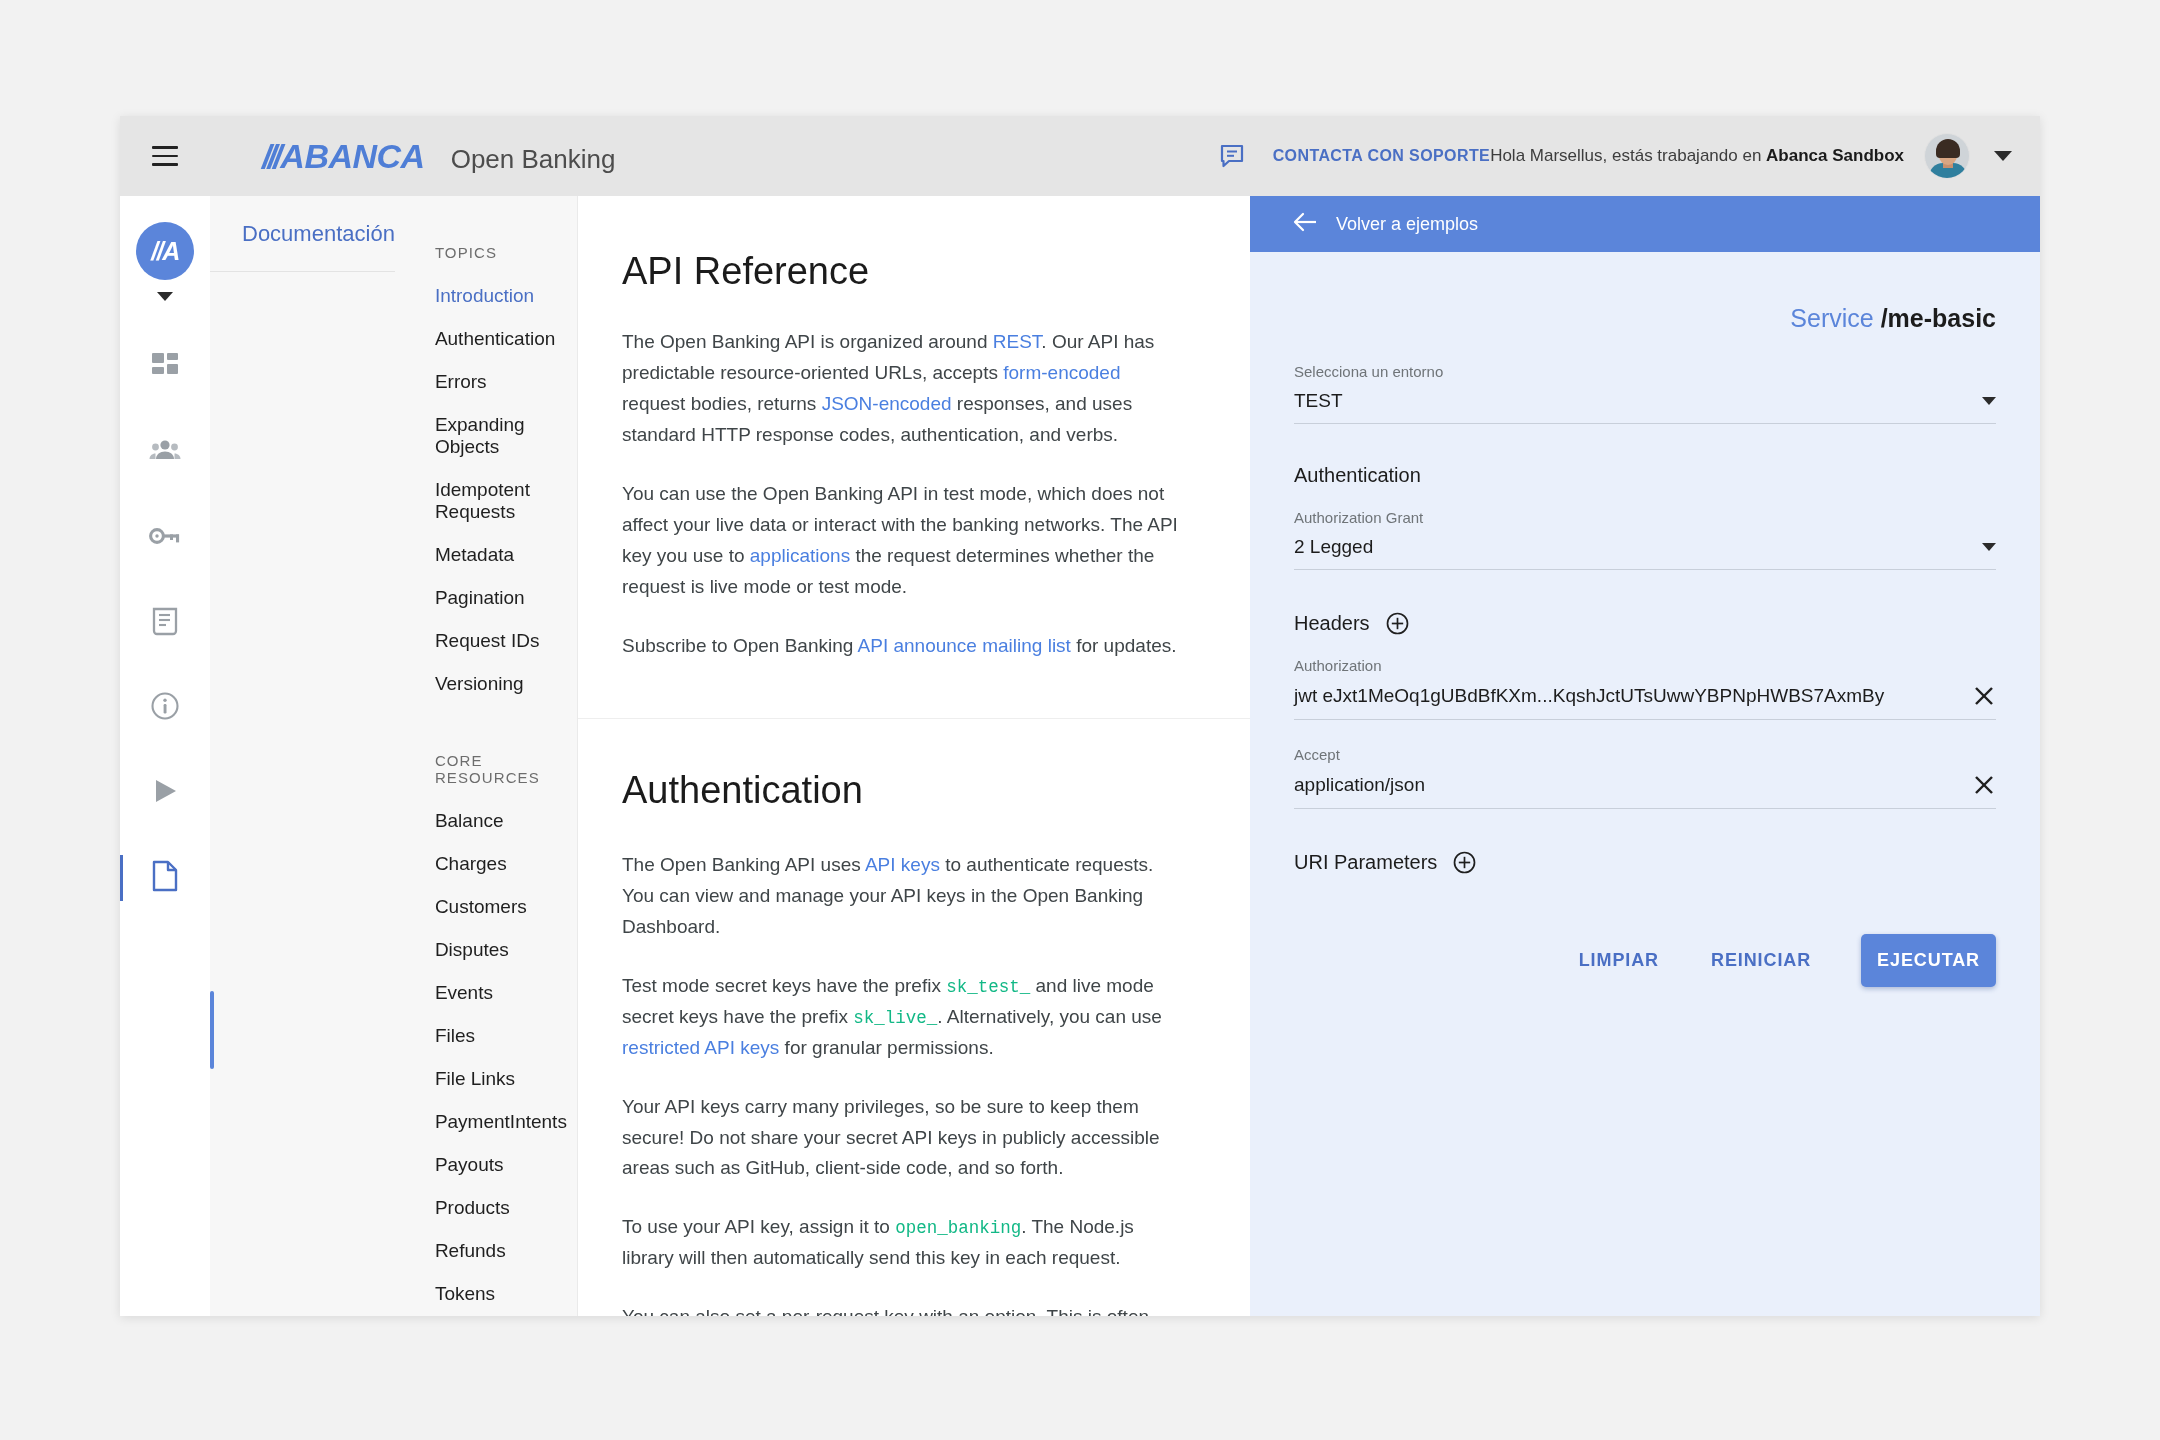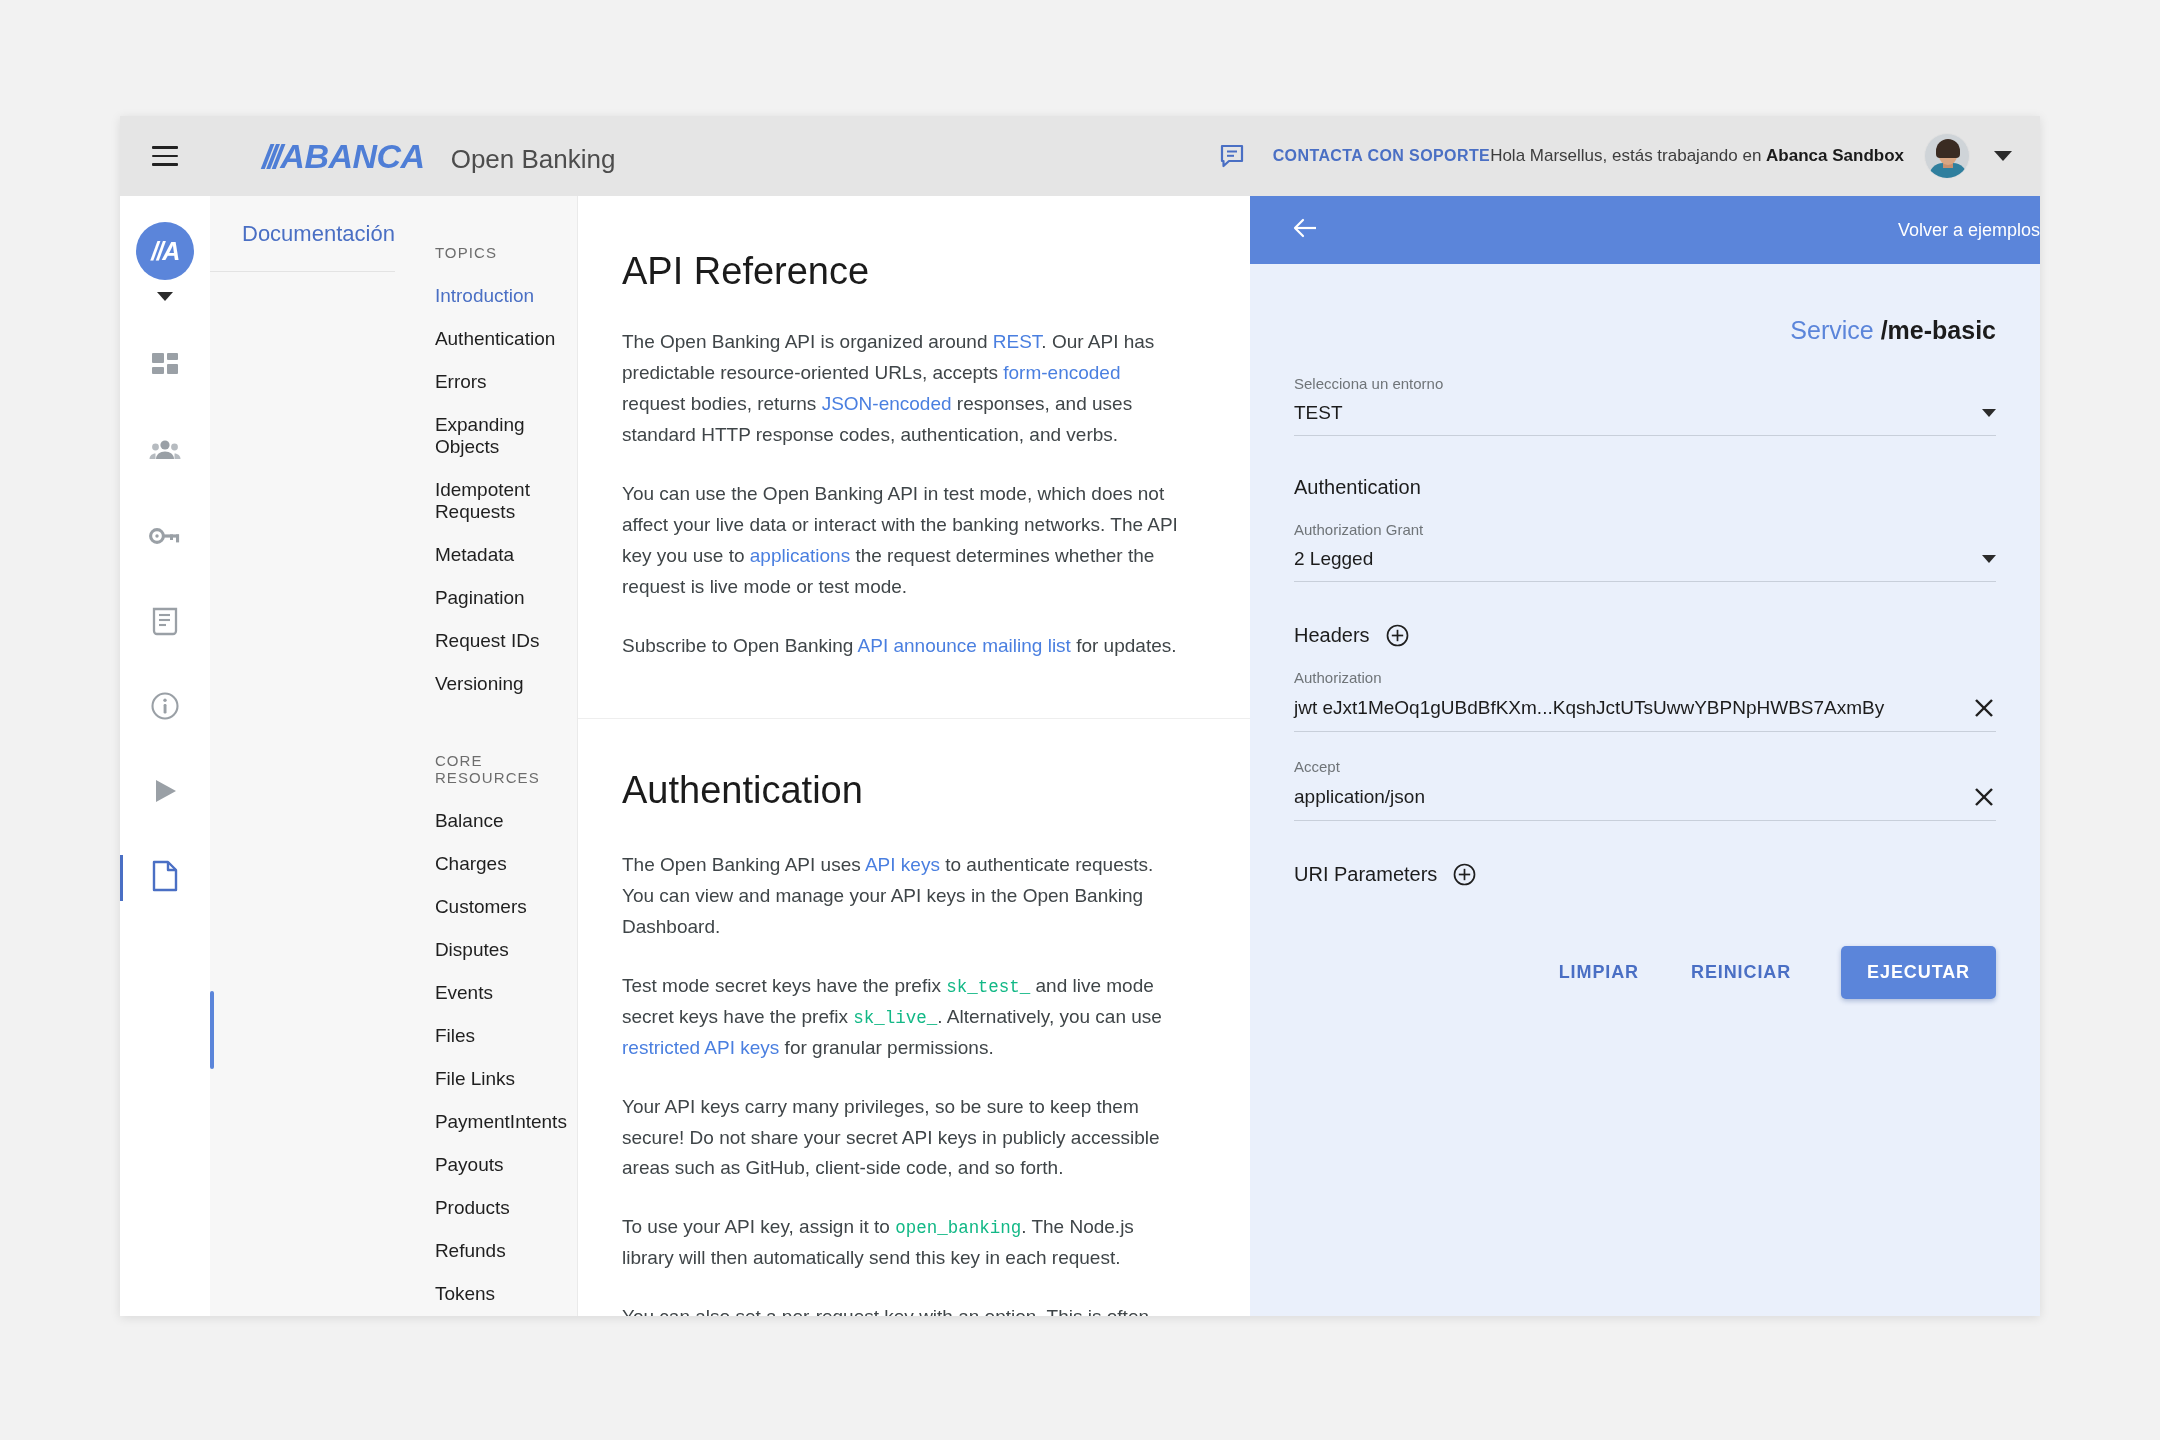--- a/index.html
+++ b/index.html
@@ -165,25 +165,24 @@
   }
 
   
   .console {
     flex: 0 0 790px;
     background: #eaf0fb;
     display: flex; flex-direction: column;
     position: relative;
   }
   .console-head {
-    height: 68px; background: #5b85da;
+    height: 56px; background: #5b85da;
     display: flex; align-items: center; gap: 18px;
     padding-left: 42px;
     cursor: pointer;
-    justify-content: space-between;
   }
   .console-head .label { color: #ffffff; font-size: 18px; }
   .console-body { padding: 52px 44px 0 44px; }
 
   .service-line { font-size: 25px; margin-bottom: 30px; text-align: right; }
   .service-line .svc { color: #5b85da; }
   .service-line .path { color: #1c1c1c; font-weight: bold; }
 
   .field { margin-bottom: 26px; position: relative; }
   .field-label { font-size: 15px; color: #6f7478; margin-bottom: 10px; }
@@ -210,21 +209,21 @@
     gap: 0; padding: 38px 44px 0 0;
   }
   .btn-text {
     color: #4a6fc4; font-size: 18px; font-weight: bold; letter-spacing: 0.9px;
     padding: 14px 26px; cursor: pointer; background: none; border: none;
     font-family: "Liberation Sans", sans-serif;
   }
   .btn-primary {
     background: #5b85da; color: #ffffff;
     font-size: 18px; font-weight: bold; letter-spacing: 0.9px;
-    padding: 16px 26px; border: none; border-radius: 5px;
+    padding: 16px 16px; border: none; border-radius: 5px;
     margin-left: 24px; cursor: pointer;
     box-shadow: 0 2px 5px rgba(40,70,140,0.32);
     font-family: "Liberation Sans", sans-serif;
   }
 </style>
 </head>
 <body>
 
 <div id="app">
 

